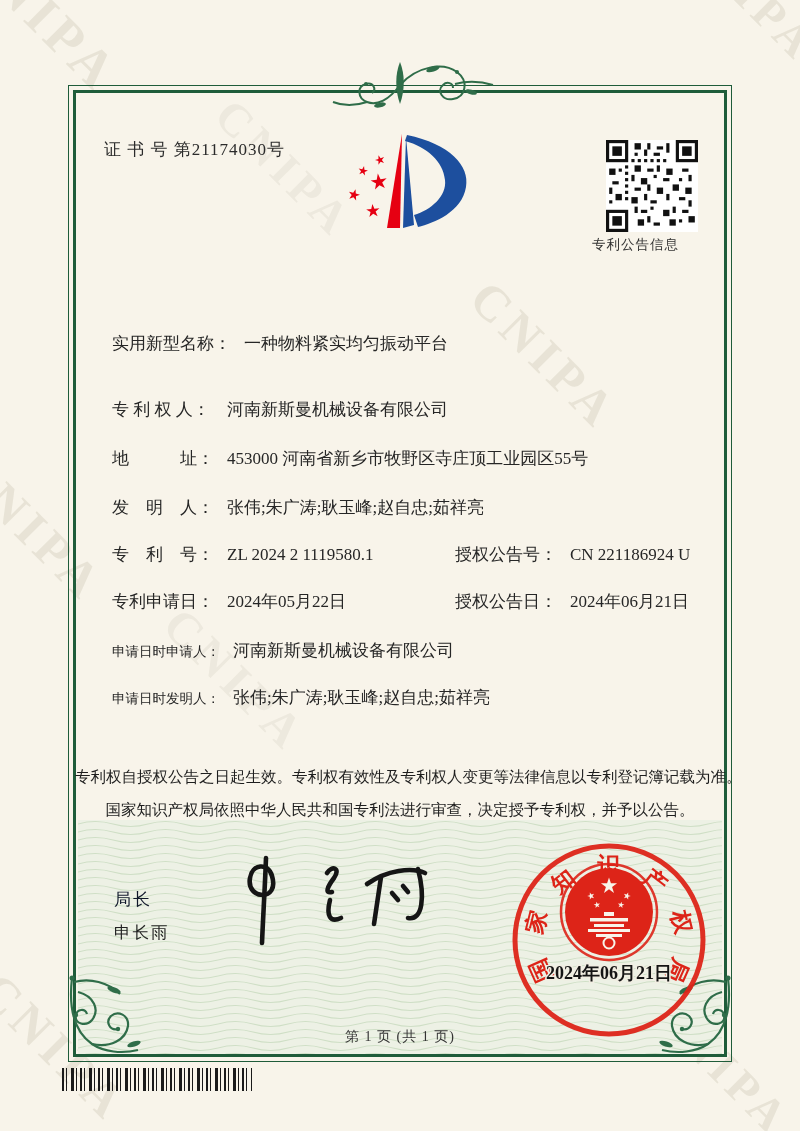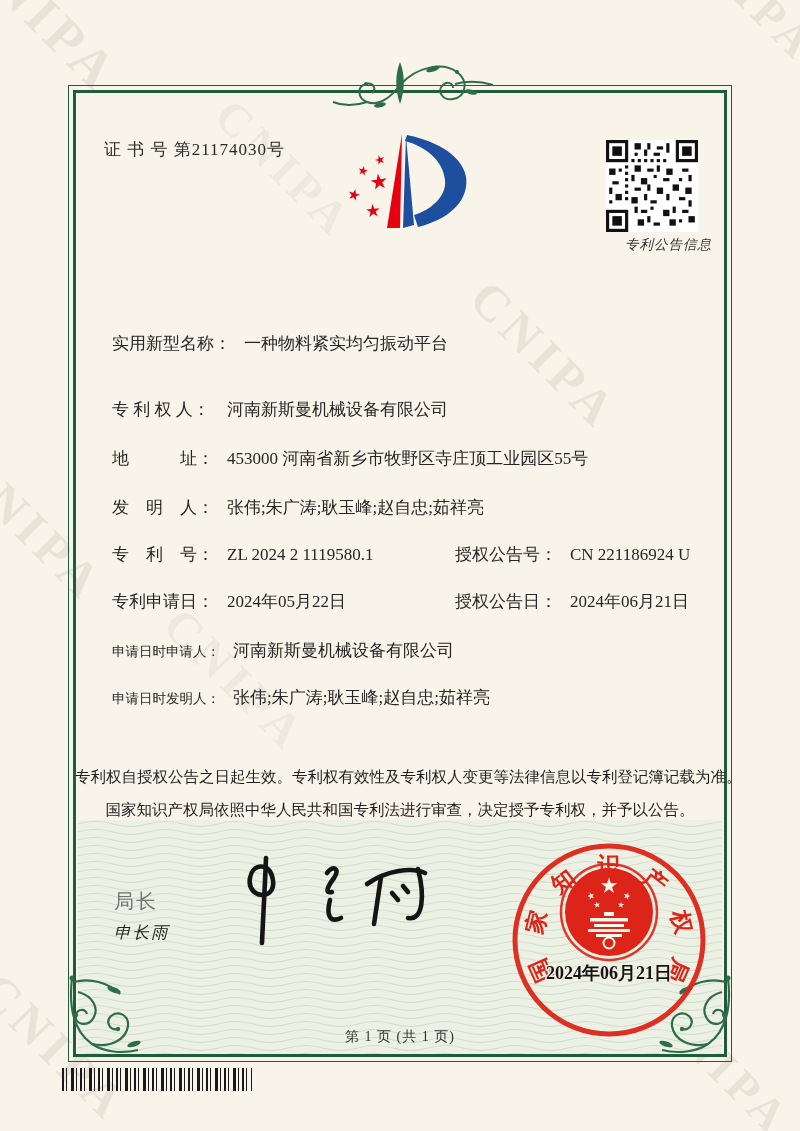--- a/index.html
+++ b/index.html
@@ -27,41 +27,41 @@
   .border-inner{position:absolute;left:73px;top:90px;width:648px;height:961px;border:3px solid #1f5c3a;}
   .wave-holder{position:absolute;left:78px;top:820px;width:644px;height:234px;}
   .flourish{position:absolute;left:285px;top:56px;width:230px;height:58px;}
   .corner{position:absolute;width:82px;height:86px;}
   .corner-left{left:64px;top:974px;}
   .corner-right{left:654px;top:974px;transform:scaleX(-1);}
   
   .cert-no{position:absolute;left:104px;top:138px;font-size:17px;letter-spacing:1px;color:#2b2b2b;}
   .logo{position:absolute;left:328px;top:122px;width:184px;height:116px;}
   .qr{position:absolute;left:606px;top:140px;width:92px;height:92px;}
-  .qr-caption{position:absolute;left:592px;top:236px;width:120px;text-align:right;
-    font-size:13.5px;font-style:italic;letter-spacing:1px;color:#333;}
+  .qr-caption{position:absolute;left:592px;top:236px;width:120px;text-align:left;
+    font-size:13.5px;letter-spacing:1px;color:#333;}
   .title{position:absolute;left:0;top:236px;width:100%;text-align:center;
     font-size:40px;font-weight:bold;letter-spacing:5px;color:#121212;}
   
   .row{position:absolute;left:112px;width:618px;font-size:17px;white-space:nowrap;color:#262626;}
   .row .lbl{display:inline-block;min-width:102px;}
   .row .lbl-sm{display:inline-block;min-width:102px;font-size:13.5px;}
   .row .val{margin-left:13px;}
   .row .col2{position:absolute;left:343px;}
   .r1{top:332px;}.r2{top:398px;}.r3{top:447px;}.r4{top:496px;}
   .r5{top:543px;}.r6{top:590px;}.r7{top:639px;}.r8{top:686px;}
   
   .decl{position:absolute;left:75px;top:760px;width:650px;font-size:15.5px;
     line-height:33px;color:#1e1e1e;}
   .decl div{text-align:center;white-space:nowrap;}
   
-  .signer-title{position:absolute;left:114px;top:888px;font-size:20px;letter-spacing:2px;
-    font-family:"Liberation Sans","DejaVu Sans",sans-serif;color:#737373;}
+  .signer-title{position:absolute;left:114px;top:888px;font-size:17px;letter-spacing:2px;
+    font-family:"Liberation Sans","DejaVu Sans",sans-serif;color:#0f172a;}
   .signer-name{position:absolute;left:114px;top:922px;font-size:16.5px;letter-spacing:2px;
-    font-family:"Liberation Sans","DejaVu Sans",sans-serif;color:#222;font-style:italic;}
+    font-family:"Liberation Sans","DejaVu Sans",sans-serif;color:#222;}
   .signature{position:absolute;left:232px;top:848px;width:210px;height:105px;}
   .seal{position:absolute;left:509px;top:840px;width:200px;height:200px;}
   .seal text{font-family:"Liberation Serif",serif;}
   
   .page-info{position:absolute;left:0;top:1028px;width:100%;text-align:center;
     font-size:14px;letter-spacing:1px;color:#333;}
   .barcode{position:absolute;left:62px;top:1068px;width:190px;height:23px;
     background:repeating-linear-gradient(90deg,
       #1a1a1a 0 2px,transparent 2px 4px,
       #1a1a1a 4px 5px,transparent 5px 9px,

